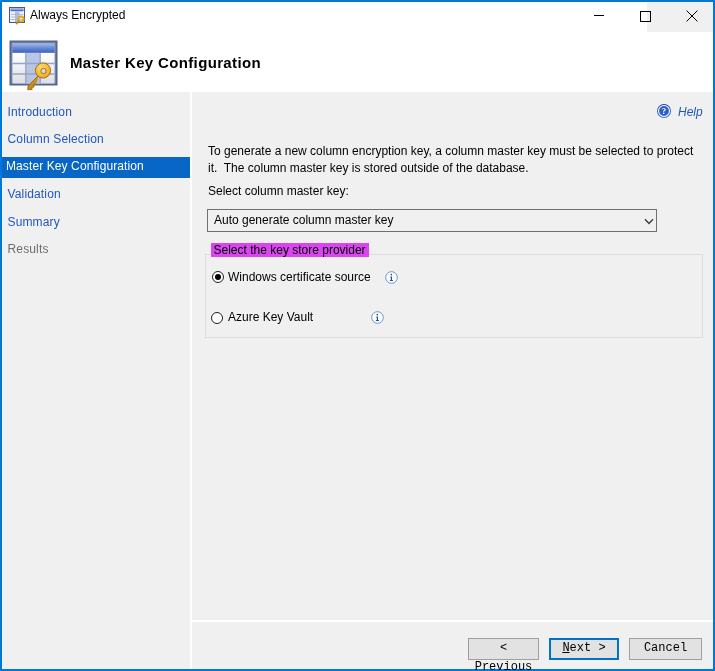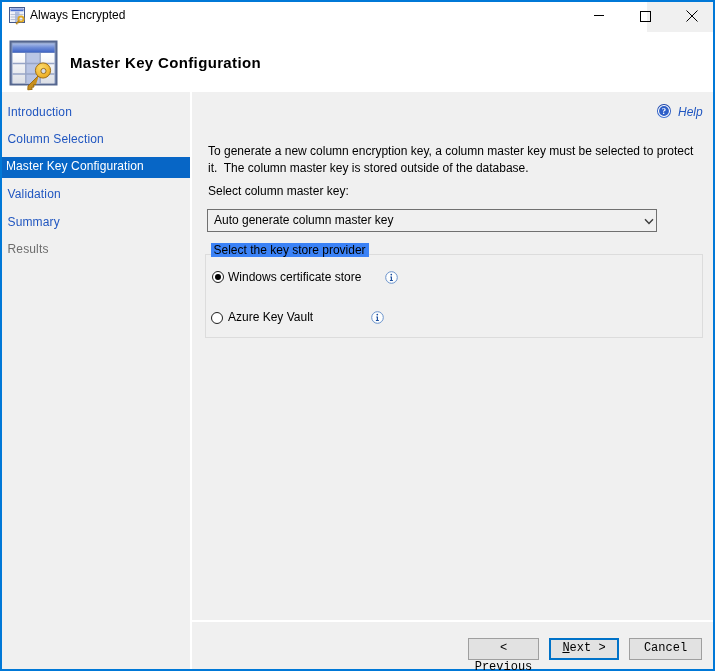--- a/index.html
+++ b/index.html
@@ -18,21 +18,21 @@
   #navsel{position:absolute;left:0px;top:65px;width:188px;height:21px;background:#0766c6;}
   #navseltext{position:absolute;left:4px;top:-1px;line-height:21px;font-size:12px;letter-spacing:0.1px;color:#ffffff;}
   #helpicon{position:absolute;left:655px;top:11.5px;width:14px;height:14px;}
   #helptext{position:absolute;left:676px;top:12.5px;font-size:12px;color:#2056c0;font-style:italic;}
   #para{position:absolute;left:206px;top:51px;font-size:12px;color:#000;line-height:17px;white-space:pre;}
   .lbl{position:absolute;font-size:12px;color:#000;}
   .combo{position:absolute;left:205px;width:450px;height:23px;background:#f0f0f0;border:1px solid #707070;box-sizing:border-box;}
   .combotext{position:absolute;left:6px;top:0px;line-height:21px;font-size:12px;color:#000;}
   .chev{position:absolute;right:2px;top:8px;}
   #groupbox{position:absolute;left:203px;top:162px;width:498px;height:84px;border:1px solid #dcdcdc;box-sizing:border-box;}
-  #grouplbl{position:absolute;left:208.5px;top:151px;font-size:12px;background:#3b82f6;padding:0 3px;}
+  #grouplbl{position:absolute;left:208.5px;top:151px;font-size:12px;background:#d946ef;padding:0 3px;}
   .radio{position:absolute;width:10px;height:10px;border:1.5px solid #1f1f1f;border-radius:50%;background:#ffffff;}
   .radio .dot{position:absolute;left:2px;top:2px;width:6px;height:6px;border-radius:50%;background:#000;}
   .btn{position:absolute;top:546px;height:22px;background:#e2e2e2;border:1px solid #9f9f9f;box-sizing:border-box;font-size:12px;text-align:center;line-height:19px;color:#000;font-family:Liberation Mono, monospace;}
   #btnnext{border:2px solid #0072c8;line-height:17px;}
   u.u{text-decoration:underline;}
 </style></head>
 <body>
 <div id="win">
   <div id="titlebar">
     <svg class="abs" style="left:7px;top:5px" width="17" height="18" viewBox="0 0 17 18">
@@ -125,21 +125,21 @@
       <svg class="chev" width="10" height="7" viewBox="0 0 10 7">
           <path d="M1 1.2 L5 5.4 L9 1.2" fill="none" stroke="#3c3c3c" stroke-width="1.4"></path>
         </svg>
     </div>
 
     <div id="groupbox"></div>
     <div id="grouplbl">Select the key store provider</div>
     <div class="radio" style="left:209.5px;top:178.5px">
         <div class="dot"></div>
       </div>
-    <div class="lbl" style="left:226px;top:177.5px">Windows certificate store</div>
+    <div class="lbl" style="left:226px;top:177.5px">Windows certificate source</div>
     <svg class="abs" style="left:382.5px;top:178.5px" width="13" height="13" viewBox="0 0 13 13">
       <circle cx="6.5" cy="6.5" r="5.8" fill="#fdfefe" stroke="#6a93cc" stroke-width="1"></circle>
       <path d="M5.3 5.6 h1.7 v3.4 h0.9 v0.9 H4.9 v-0.9 h0.9 v-2.5 h-0.5 z" fill="#1d4f9e"></path>
       <circle cx="6.3" cy="3.6" r="0.85" fill="#1d4f9e"></circle>
     </svg>
     <div class="radio" style="left:208.5px;top:219.5px"></div>
     <div class="lbl" style="left:226px;top:218px">Azure Key Vault</div>
     <svg class="abs" style="left:368.5px;top:219px" width="13" height="13" viewBox="0 0 13 13">
       <circle cx="6.5" cy="6.5" r="5.8" fill="#fdfefe" stroke="#6a93cc" stroke-width="1"></circle>
       <path d="M5.3 5.6 h1.7 v3.4 h0.9 v0.9 H4.9 v-0.9 h0.9 v-2.5 h-0.5 z" fill="#1d4f9e"></path>

